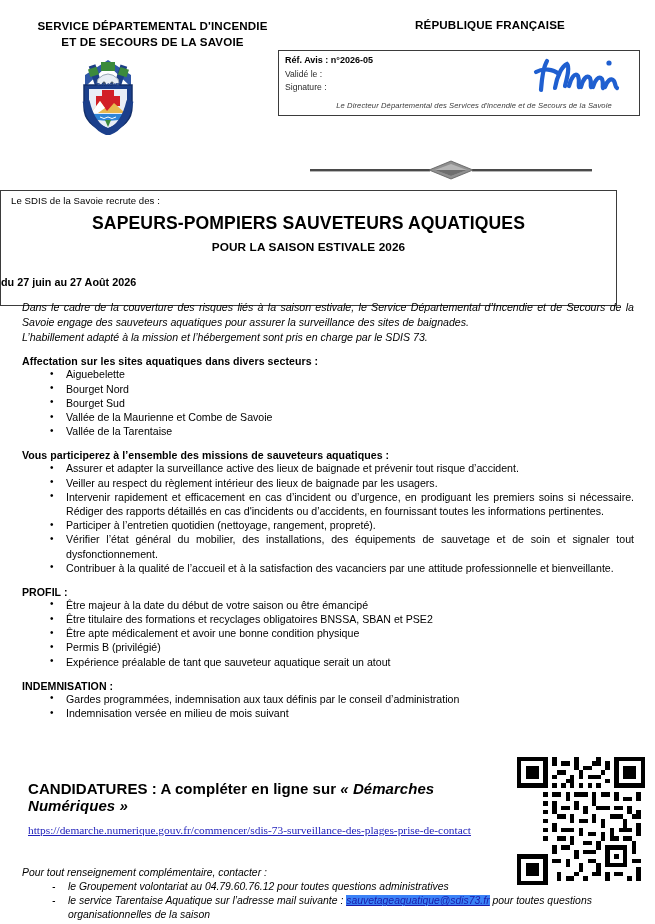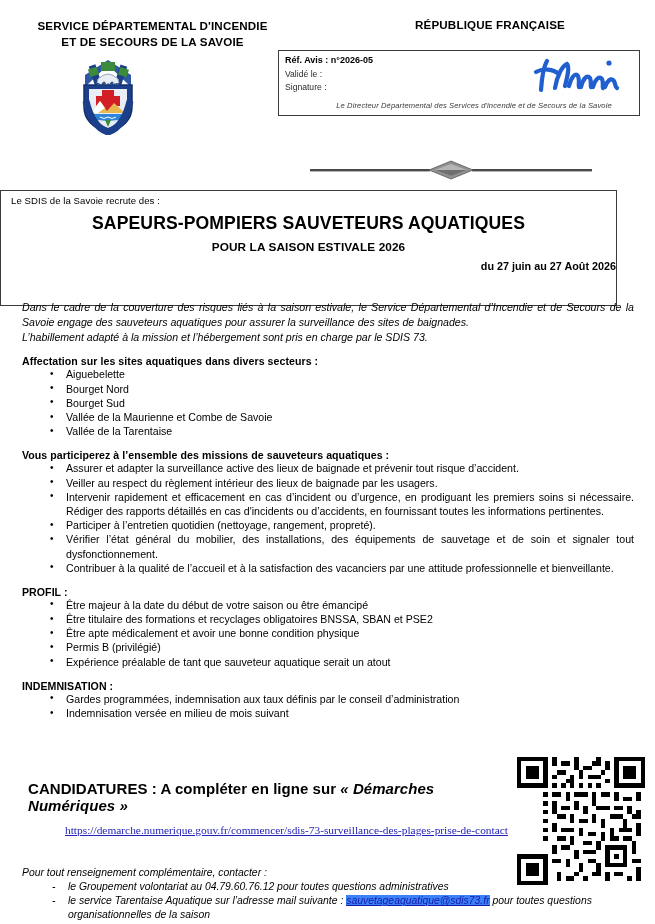--- a/index.html
+++ b/index.html
@@ -138,24 +138,24 @@
     margin-top: 7px;
   }
   .season {
     text-align: center;
     font-size: 11.8px;
     font-weight: bold;
     letter-spacing: 0.1px;
     margin-top: 6px;
   }
   .dates {
-    text-align: right;
+    text-align: left;
     font-size: 10.8px;
     font-weight: bold;
-    margin-top: 6px;
+    margin-top: 22px;
   }
 
   
   .body-wrap {
     position: absolute;
     left: 22px;
     top: 300px;
     width: 612px;
   }
   .intro {
@@ -210,21 +210,21 @@
     font-weight: bold;
     letter-spacing: 0.05px;
   }
   .cand-line .quoted {
     font-style: italic;
     font-weight: bold;
   }
   .cand-url {
     display: block;
     margin-top: 9px;
-    text-align: right;
+    text-align: left;
     font-family: "Liberation Serif", serif;
     font-size: 11.4px;
     color: #2222bb;
     text-decoration: underline;
     line-height: 1.30;
     word-break: break-word;
   }
 
   
   .qr {

